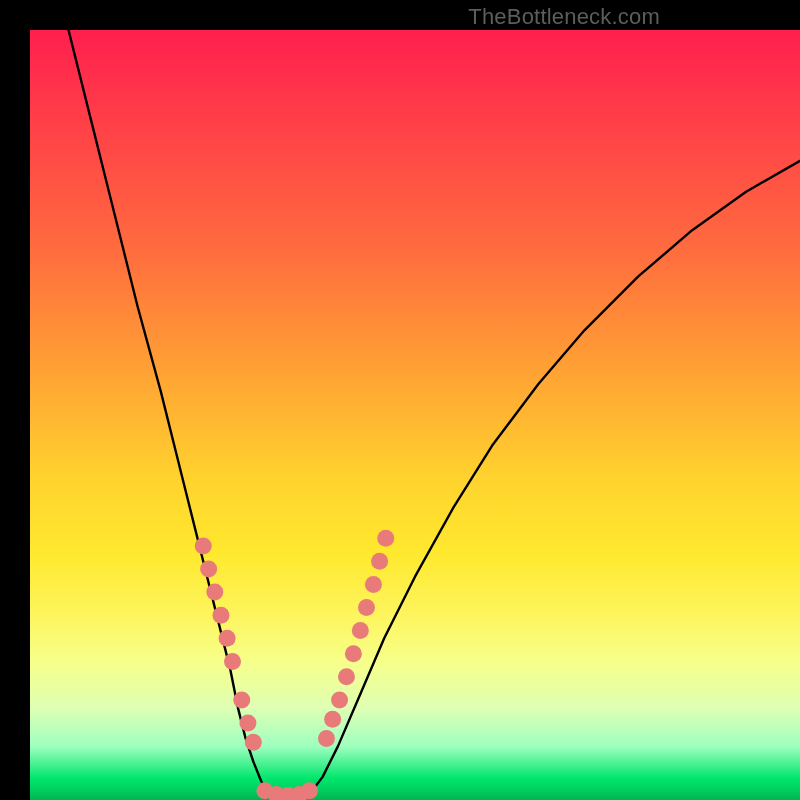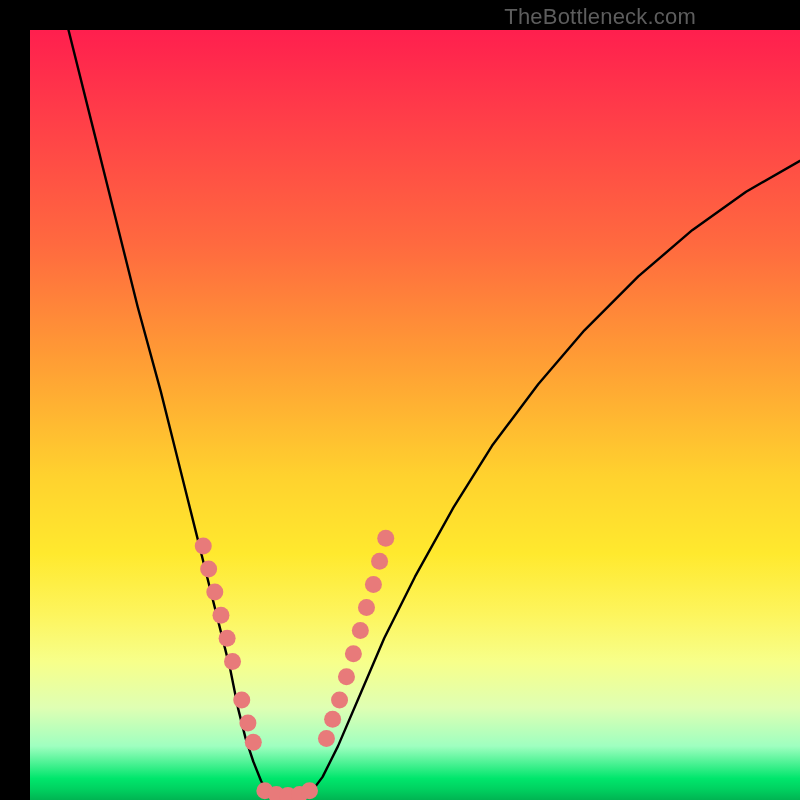--- a/index.html
+++ b/index.html
@@ -9,21 +9,20 @@
     height: 800px;
     overflow: hidden;
     background: #000;
     font-family: Arial, Helvetica, sans-serif;
   }
   .frame {
     position: relative;
     width: 672px;
     height: 800px;
     background: #000;
-    padding-left: 36px;
   }
   .watermark {
     position: absolute;
     top: 4px;
     right: 12px;
     color: #5d5d5d;
     font-size: 22px;
     font-weight: 500;
     letter-spacing: 0.2px;
     z-index: 10;

